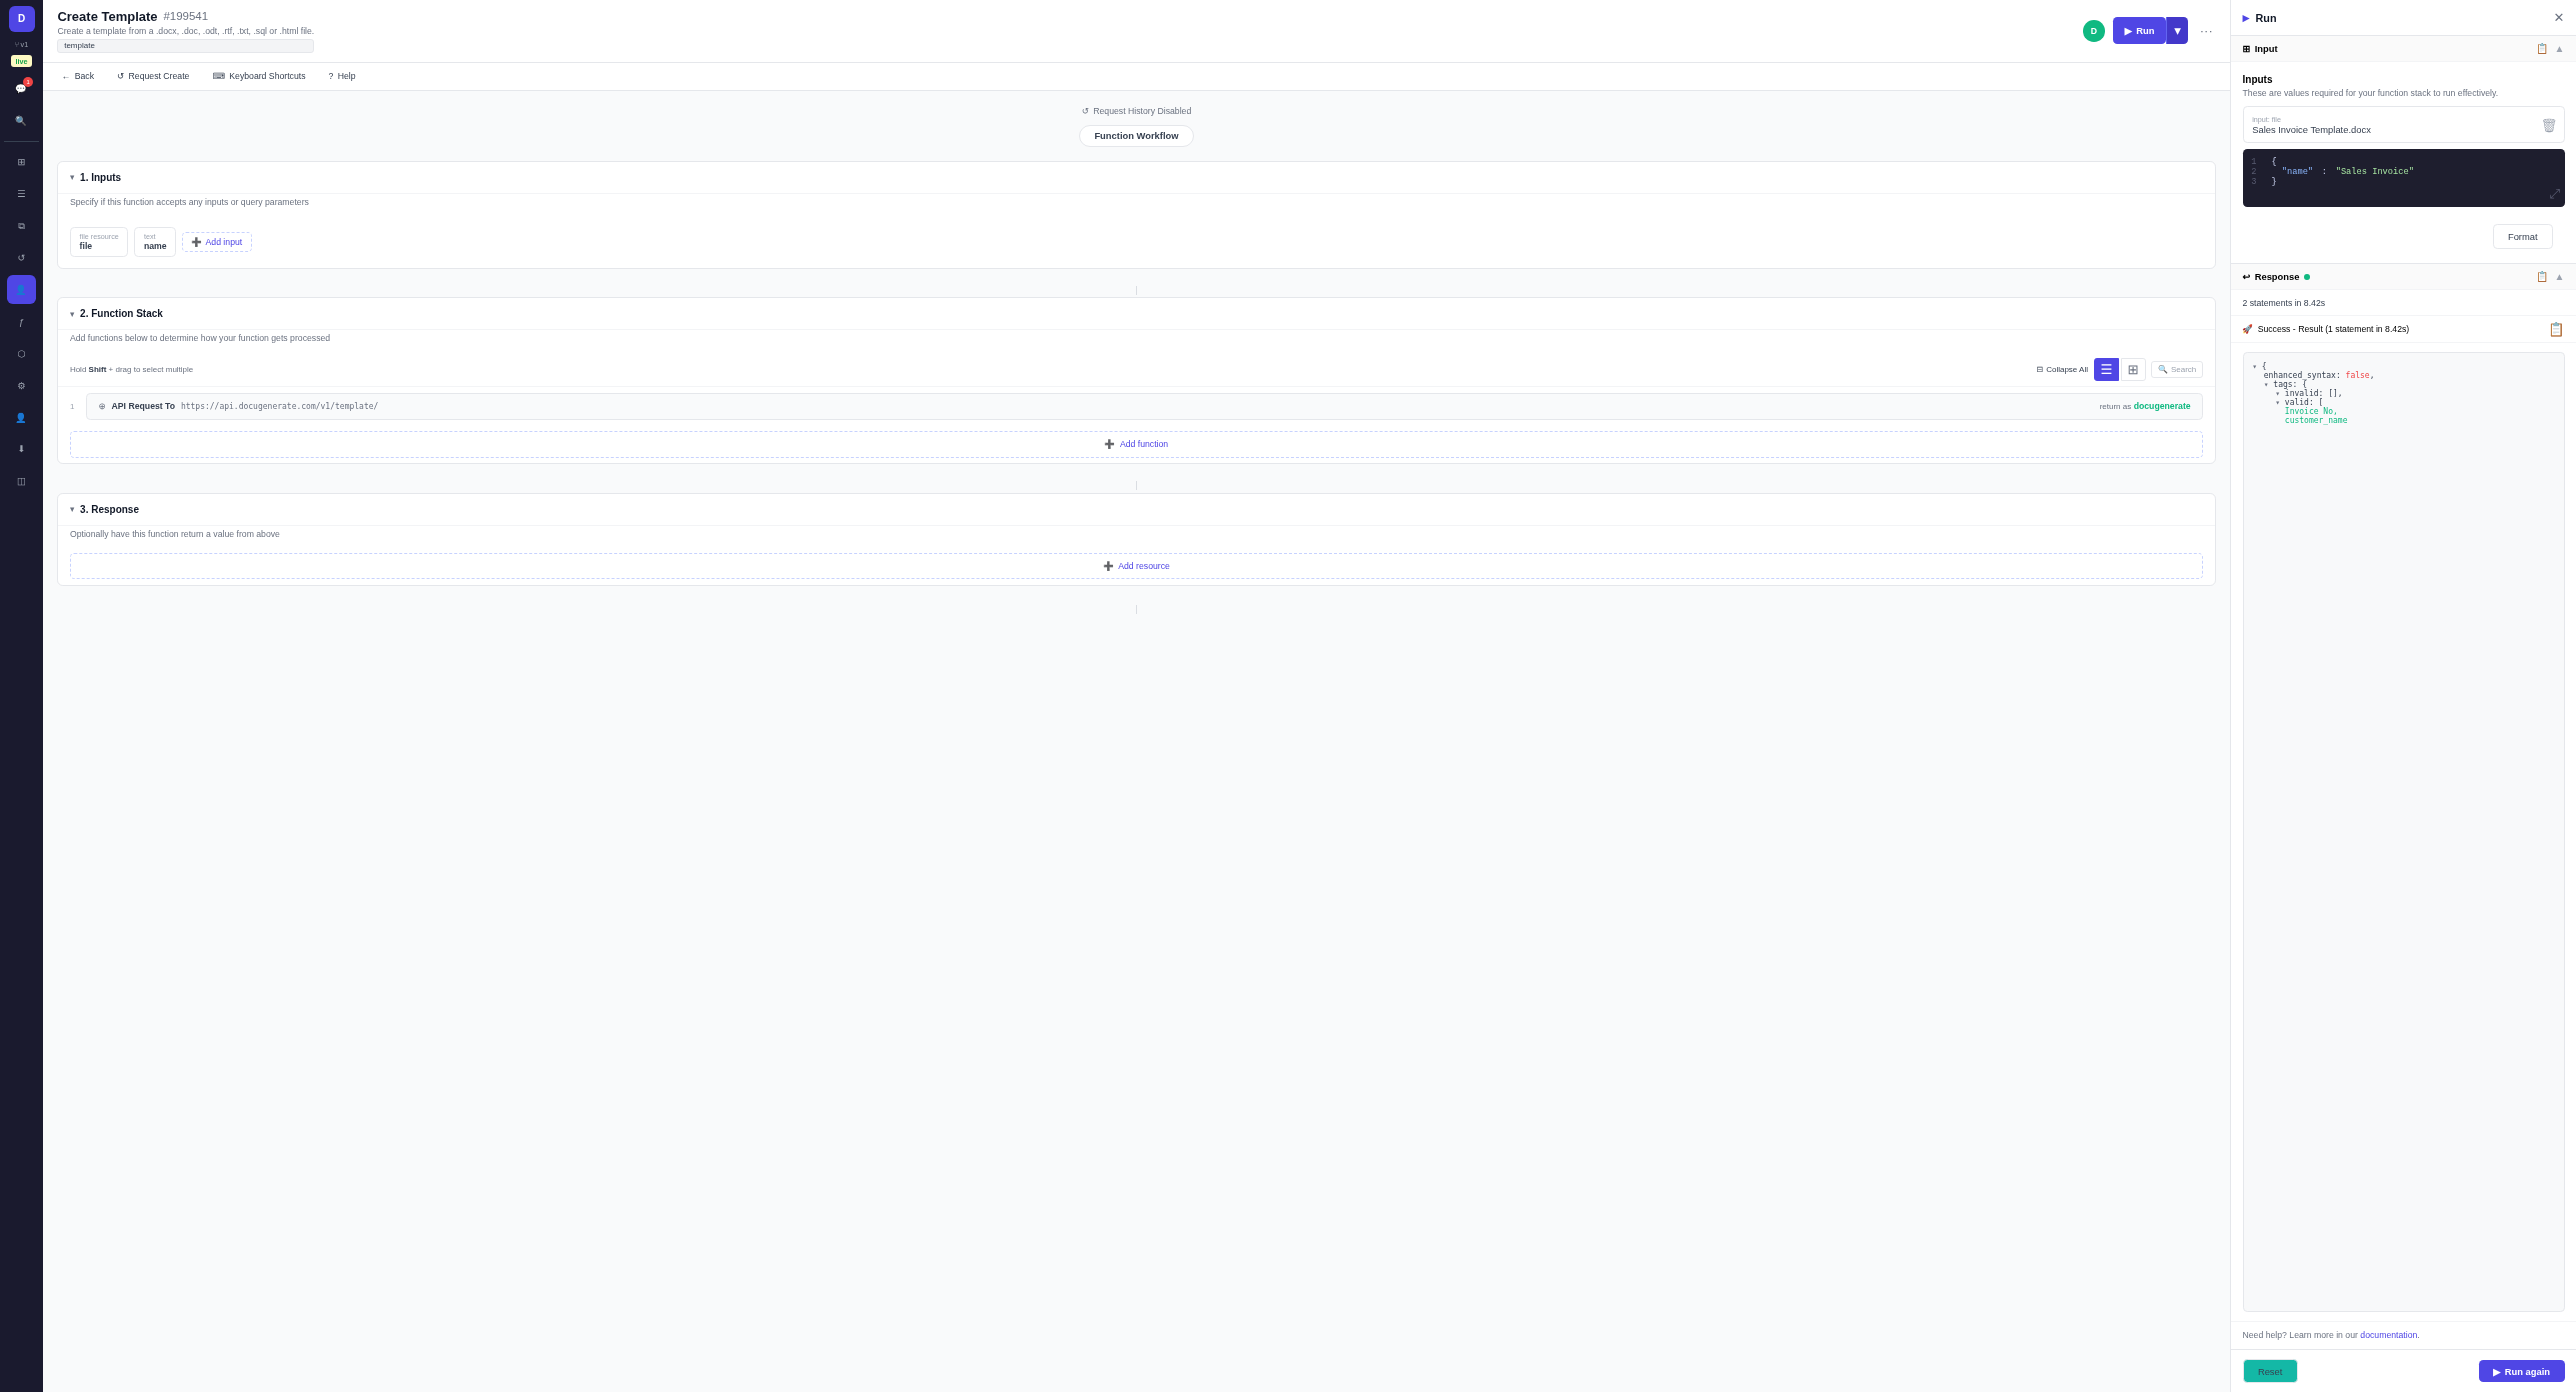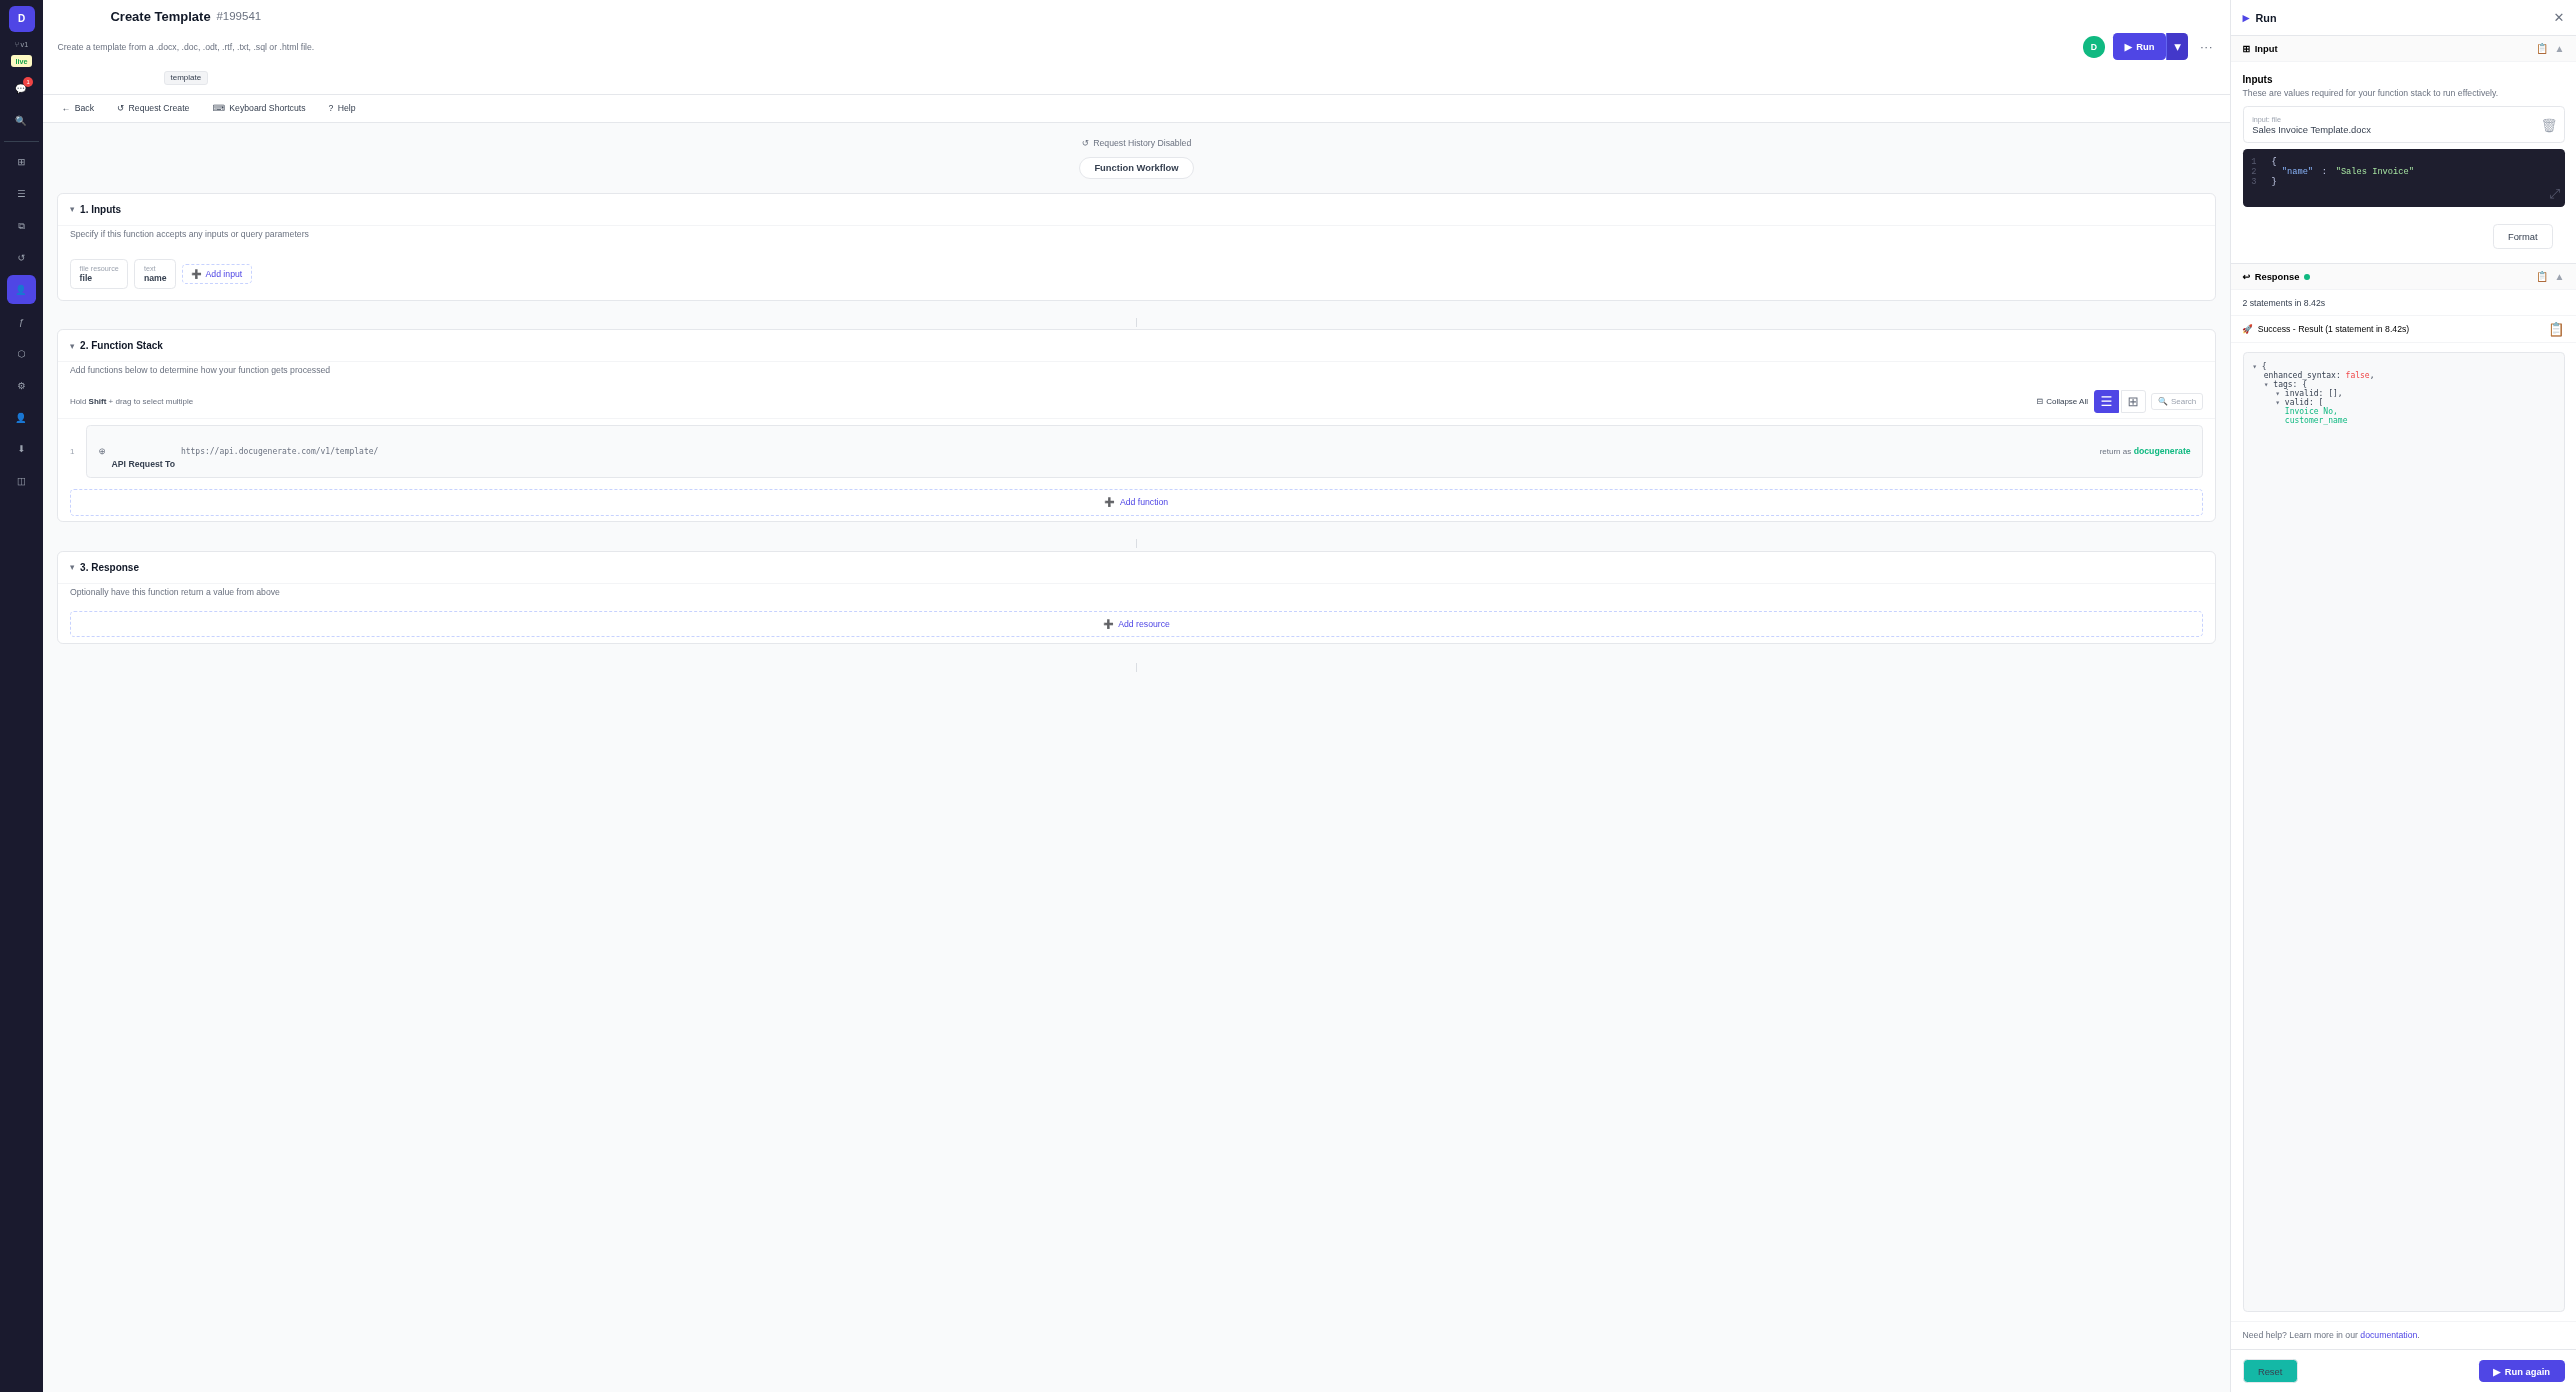--- a/index.html
+++ b/index.html
@@ -48,21 +48,21 @@
 
     
     .header {
       background: white;
       border-bottom: 0.7px solid #e5e7eb;
       padding: 8.7px 14.4px;
       display: flex;
       align-items: center;
       justify-content: space-between;
     }
-    .header-left { display: flex; flex-direction: column; gap: 18px; align-items: center; }
+    .header-left { display: flex; flex-direction: column; gap: 2px; }
     .header-title { font-size: 13px; font-weight: 700; color: #111827; display: flex; align-items: center; gap: 5.8px; }
     .header-id { color: #6b7280; font-weight: 400; font-size: 11.5px; }
     .header-subtitle { color: #6b7280; font-size: 8.7px; }
     .header-tag {
       display: inline-block; background: #f3f4f6; border: 0.7px solid #e5e7eb;
       border-radius: 2.9px; padding: 1.4px 5.8px; font-size: 8px; color: #374151; margin-top: 1.4px;
     }
     .header-right { display: flex; align-items: center; gap: 8.7px; }
     .avatar-circle {
       width: 21.6px; height: 21.6px; border-radius: 50%;
@@ -173,21 +173,21 @@
     }
 
     
     .api-row {
       display: flex; align-items: center; justify-content: space-between;
       padding: 7.2px 11.5px; background: #f9fafb; border: 0.7px solid #e5e7eb;
       border-radius: 4.3px; margin: 5.8px 11.5px; font-size: 8.7px;
     }
     .api-row-left { display: flex; align-items: center; gap: 5.8px; }
     .api-icon { color: #6b7280; }
-    .api-label { font-weight: 600; color: #374151; margin-top: 26px; }
+    .api-label { font-weight: 600; color: #374151; }
     .api-url { color: #6b7280; font-family: monospace; font-size: 8px; }
     .api-return { color: #6b7280; font-size: 8px; }
     .api-return-val { color: #10b981; font-weight: 600; }
     .row-number { color: #9ca3af; font-size: 8px; margin-right: 5.8px; }
 
     
     .add-function-btn {
       display: flex; align-items: center; justify-content: center; gap: 4.3px;
       width: calc(100% - 23px); margin: 5.8px 11.5px;
       padding: 7.2px; border: 0.7px dashed #c7d2fe; border-radius: 4.3px;

